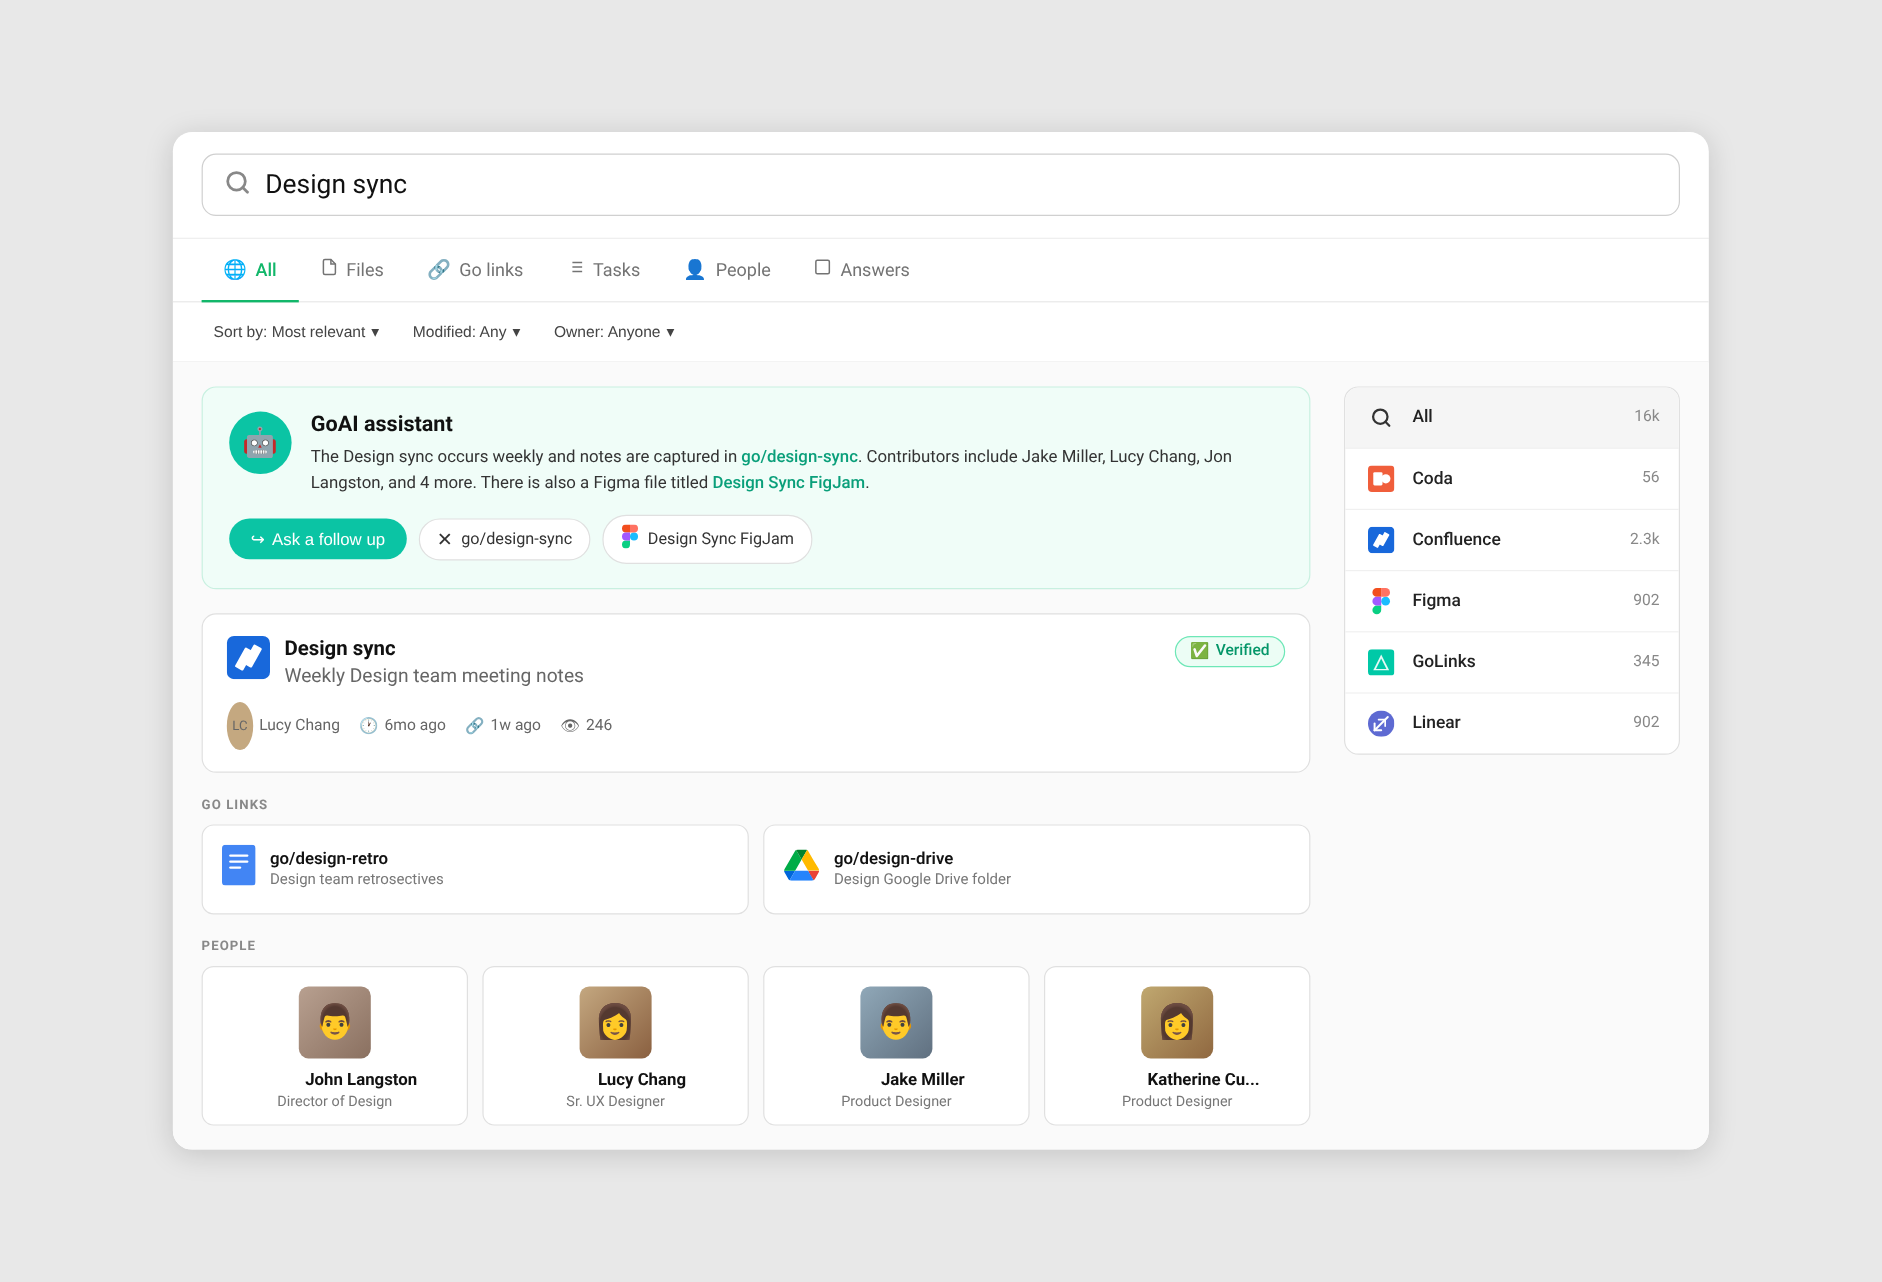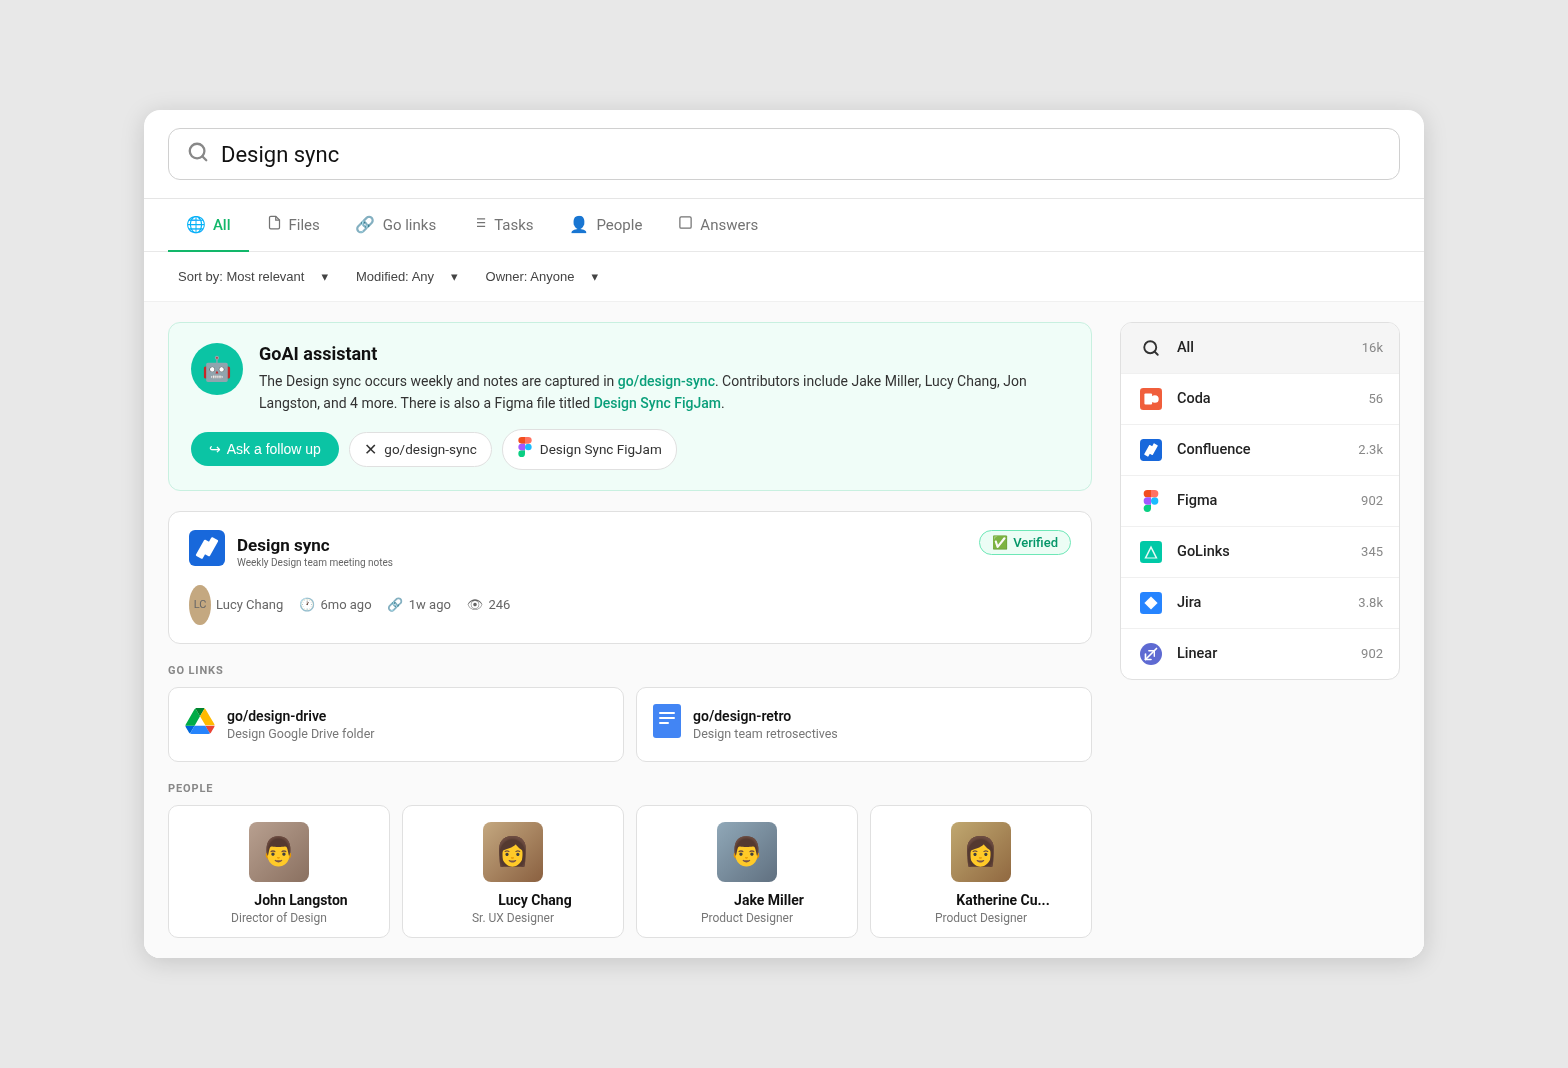--- a/index.html
+++ b/index.html
@@ -85,21 +85,21 @@
     .filters-row {
       display: flex;
       align-items: center;
       gap: 8px;
       padding: 12px 24px;
       border-bottom: 1px solid #f0f0f0;
     }
     .filter-btn {
       display: flex;
       align-items: flex-end;
-      gap: 17px;
+      gap: 5px;
       font-size: 13px;
       color: #444;
       cursor: pointer;
       padding: 5px 10px;
       border-radius: 6px;
       background: transparent;
       border: none;
     }
 
     
@@ -217,21 +217,21 @@
     }
     .card-icon {
       font-size: 28px;
     }
     .card-title {
       font-size: 17px;
       font-weight: 700;
       color: #111;
     }
     .card-subtitle {
-      font-size: 10px;
+      font-size: 16px;
       color: #666;
       margin-top: 2px;
     }
     .verified-badge {
       display: flex;
       align-items: center;
       gap: 5px;
       background: #ecfdf5;
       border: 1px solid #6ee7b7;
       border-radius: 20px;
@@ -564,48 +564,48 @@
               <span>👁</span>
               <span>246</span>
             </div>
           </div>
         </div>
 
         <div class="section-header">GO LINKS</div>
         <div class="go-links-grid">
           <div class="go-link-card">
             <span class="go-link-icon">
+              <svg width="28" height="34" viewBox="0 0 28 34" fill="none">
+                <rect width="28" height="34" rx="3" fill="#4285F4"></rect>
+                <rect x="6" y="8" width="16" height="2" rx="1" fill="white"></rect>
+                <rect x="6" y="13" width="16" height="2" rx="1" fill="white"></rect>
+                <rect x="6" y="18" width="10" height="2" rx="1" fill="white"></rect>
+              </svg>
+            </span>
+            <div>
+              <div class="go-link-title">go/design-retro</div>
+              <div class="go-link-desc">Design team retrosectives</div>
+            </div>
+          </div>
+          <div class="go-link-card">
+            <span class="go-link-icon">
               <svg width="30" height="26" viewBox="0 0 87.3 78" xmlns="http://www.w3.org/2000/svg">
                 <path d="m6.6 66.85 3.85 6.65c.8 1.4 1.95 2.5 3.3 3.3l13.75-23.8h-27.5c0 1.55.4 3.1 1.2 4.5z" fill="#0066da"></path>
                 <path d="m43.65 25-13.75-23.8c-1.35.8-2.5 1.9-3.3 3.3l-25.4 44a9.06 9.06 0 0 0 -1.2 4.5h27.5z" fill="#00ac47"></path>
                 <path d="m73.55 76.8c1.35-.8 2.5-1.9 3.3-3.3l1.6-2.75 7.65-13.25c.8-1.4 1.2-2.95 1.2-4.5h-27.502l5.852 11.5z" fill="#ea4335"></path>
                 <path d="m43.65 25 13.75-23.8c-1.35-.8-2.9-1.2-4.5-1.2h-18.5c-1.6 0-3.15.45-4.5 1.2z" fill="#00832d"></path>
                 <path d="m59.8 53h-32.3l-13.75 23.8c1.35.8 2.9 1.2 4.5 1.2h50.8c1.6 0 3.15-.45 4.5-1.2z" fill="#2684fc"></path>
                 <path d="m73.4 26.5-12.7-22c-.8-1.4-1.95-2.5-3.3-3.3l-13.75 23.8 16.15 27h27.45c0-1.55-.4-3.1-1.2-4.5z" fill="#ffba00"></path>
               </svg>
             </span>
             <div>
               <div class="go-link-title">go/design-drive</div>
               <div class="go-link-desc">Design Google Drive folder</div>
             </div>
           </div>
-          <div class="go-link-card">
-            <span class="go-link-icon">
-              <svg width="28" height="34" viewBox="0 0 28 34" fill="none">
-                <rect width="28" height="34" rx="3" fill="#4285F4"></rect>
-                <rect x="6" y="8" width="16" height="2" rx="1" fill="white"></rect>
-                <rect x="6" y="13" width="16" height="2" rx="1" fill="white"></rect>
-                <rect x="6" y="18" width="10" height="2" rx="1" fill="white"></rect>
-              </svg>
-            </span>
-            <div>
-              <div class="go-link-title">go/design-retro</div>
-              <div class="go-link-desc">Design team retrosectives</div>
-            </div>
-          </div>
         </div>
 
         <div class="section-header">PEOPLE</div>
         <div class="people-grid">
           <div class="person-card">
             <div class="person-avatar avatar-john">
               <span style="color:#d4c4b4; font-size:28px;">👨</span>
             </div>
             <div class="person-name">John Langston</div>
             <div class="person-role">Director of Design</div>
@@ -692,30 +692,20 @@
               <svg width="22" height="22" viewBox="0 0 40 40" fill="none">
                 <rect width="40" height="40" rx="6" fill="#00C9A7"></rect>
                 <polygon points="20,8 32,32 8,32" fill="white" opacity="0.9"></polygon>
                 <polygon points="20,14 28,30 12,30" fill="#00C9A7"></polygon>
               </svg>
             </div>
             <span class="sidebar-filter-label">GoLinks</span>
             <span class="sidebar-filter-count">345</span>
           </div>
 
-          <div class="sidebar-filter-item">
-            <div class="sidebar-filter-icon">
-              <svg width="22" height="22" viewBox="0 0 40 40" fill="none">
-                <rect width="40" height="40" rx="6" fill="#2684FF"></rect>
-                <polygon points="20,8 32,20 20,32 8,20" fill="white"></polygon>
-              </svg>
-            </div>
-            <span class="sidebar-filter-label">Jira</span>
-            <span class="sidebar-filter-count">3.8k</span>
-          </div>
 
           <div class="sidebar-filter-item">
             <div class="sidebar-filter-icon">
               <svg width="22" height="22" viewBox="0 0 40 40" fill="none">
                 <rect width="40" height="40" rx="20" fill="#5E6AD2"></rect>
                 <path d="M10 30 L30 10" stroke="white" stroke-width="3" stroke-linecap="round"></path>
                 <path d="M10 30 L10 20" stroke="white" stroke-width="3" stroke-linecap="round"></path>
                 <path d="M10 30 L20 30" stroke="white" stroke-width="3" stroke-linecap="round"></path>
                 <path d="M16 14 L26 14 L26 24" stroke="white" stroke-width="2.5" stroke-linecap="round" stroke-linejoin="round"></path>
               </svg>

